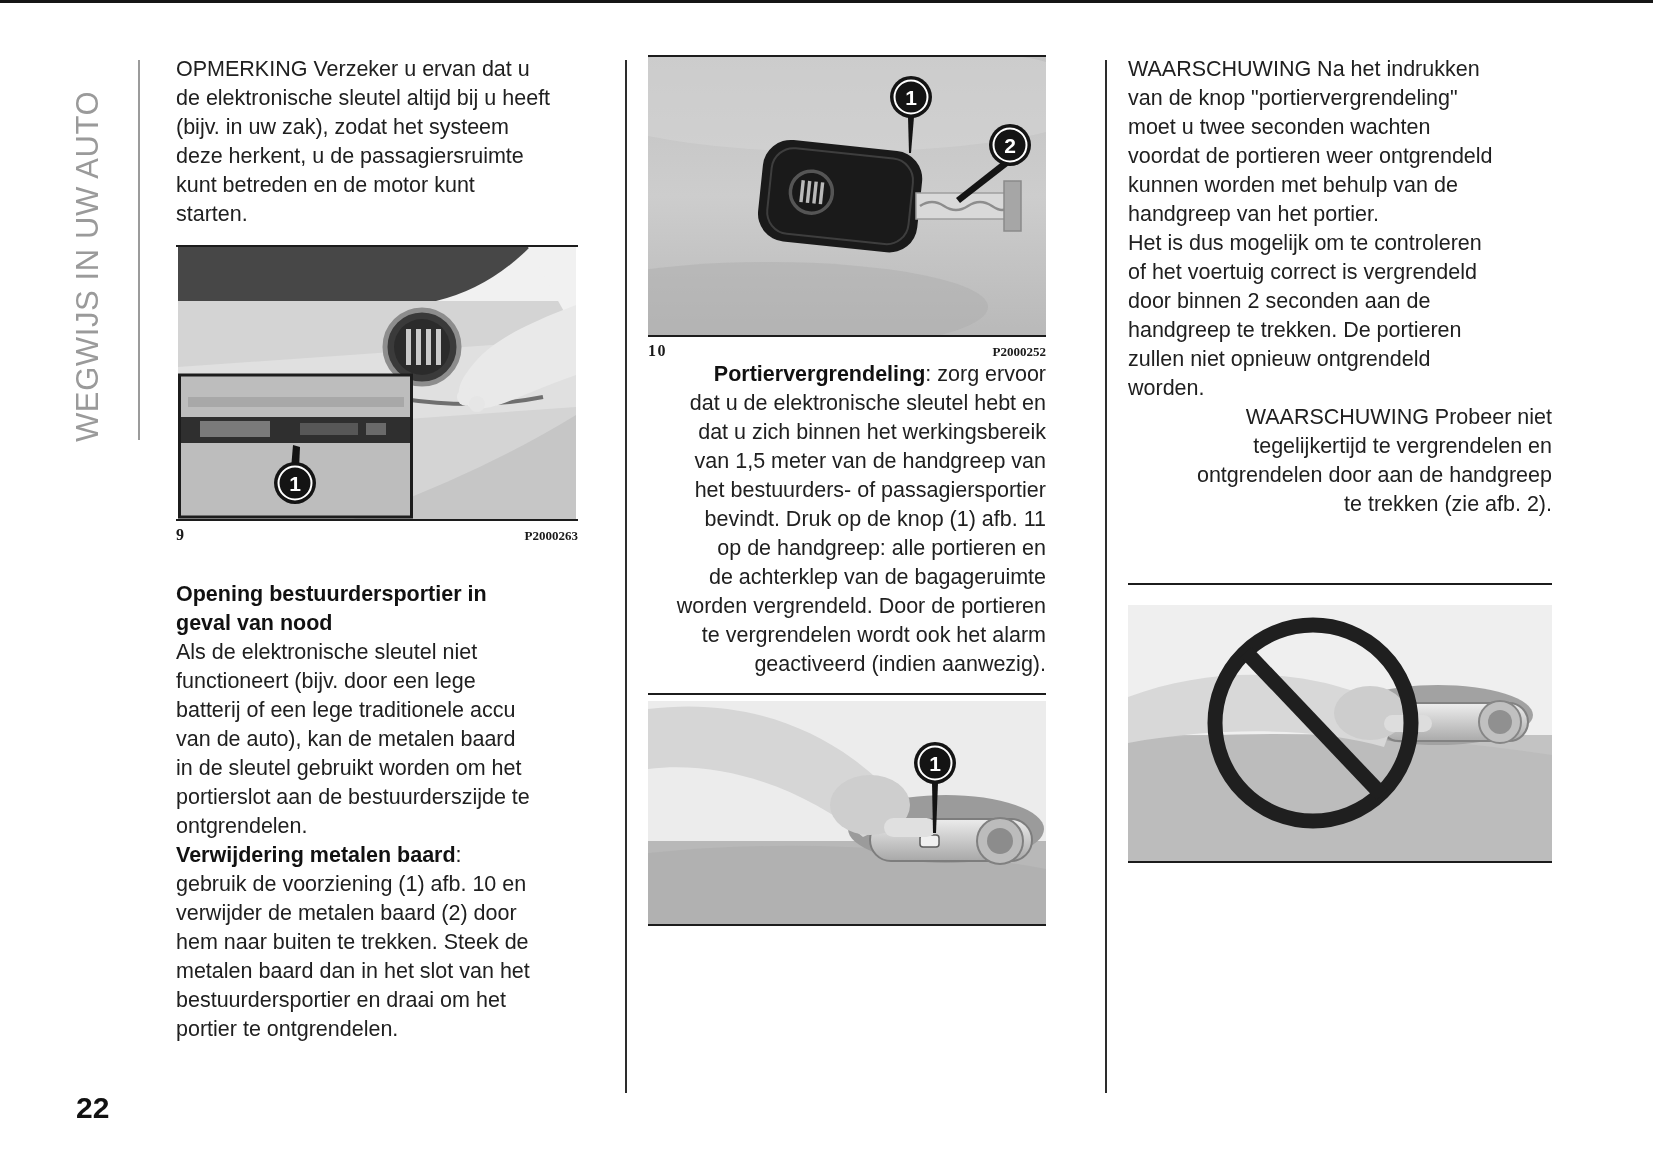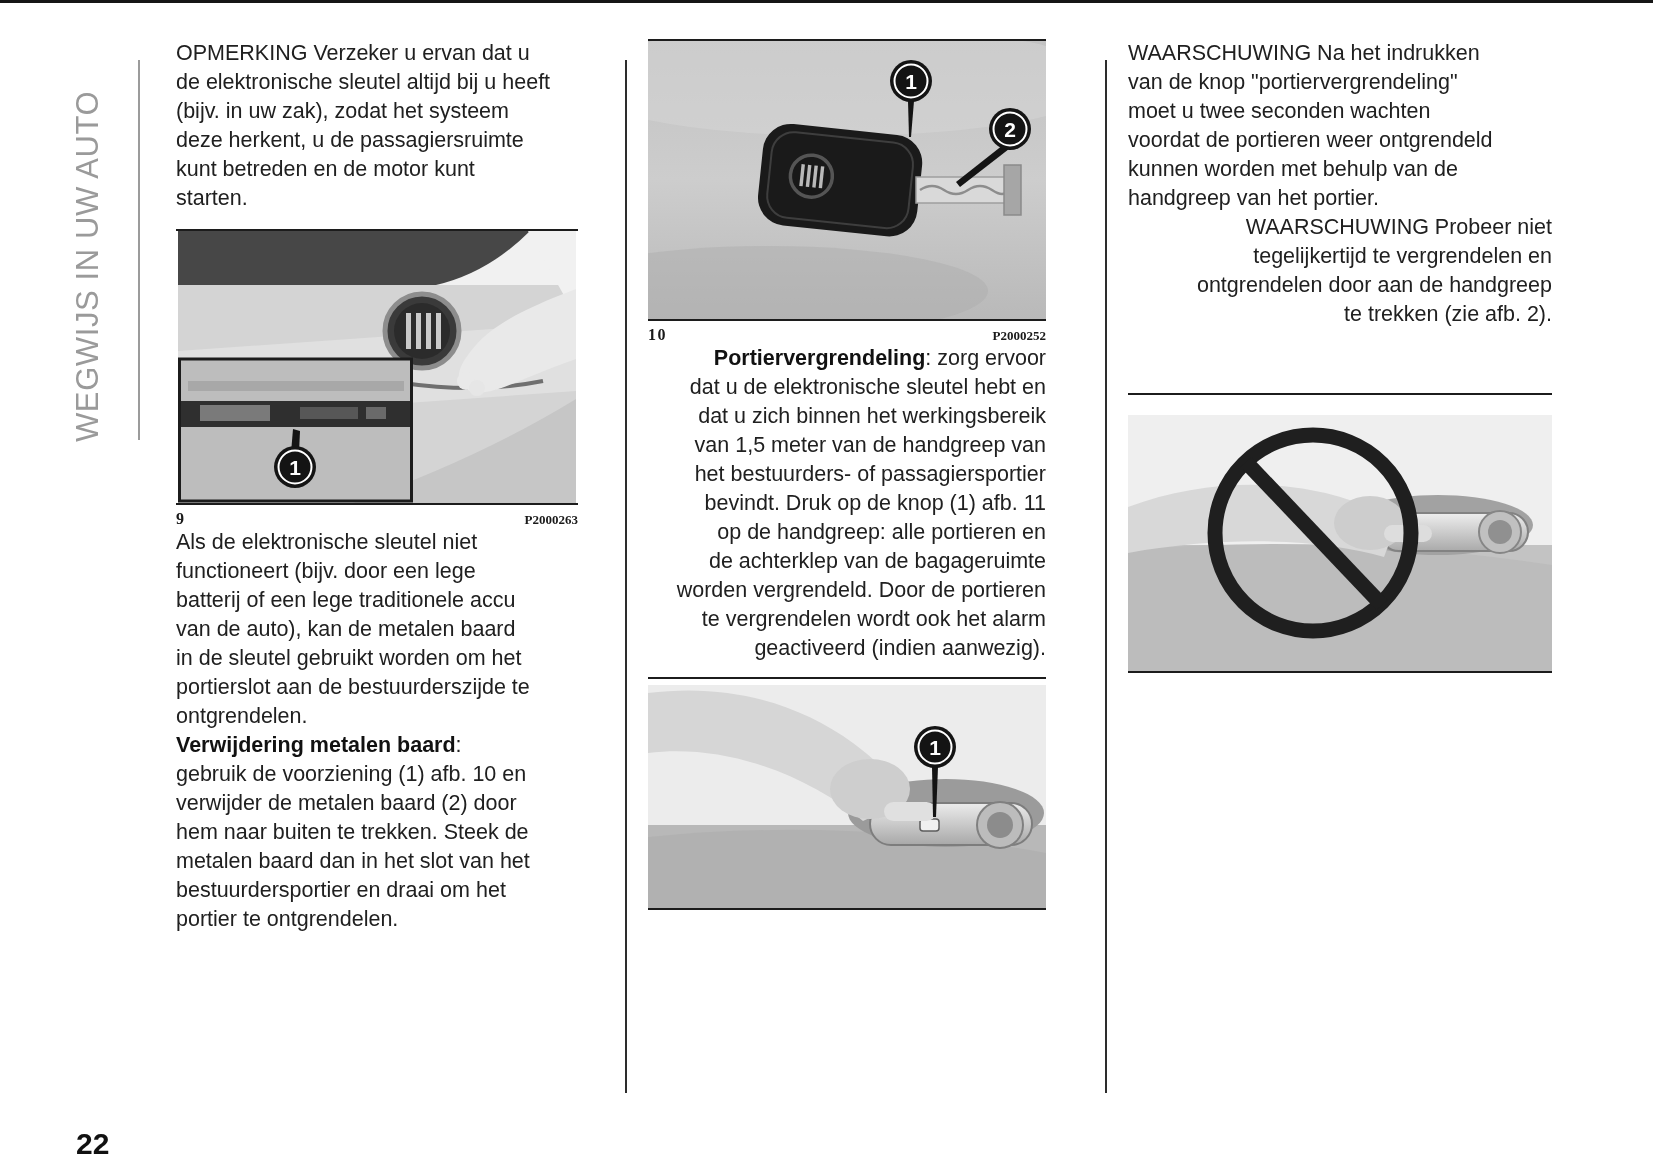--- a/index.html
+++ b/index.html
@@ -12,24 +12,24 @@
   .sidebar-label {
     position:absolute; left:70px; top:439px;
     transform:rotate(-90deg); transform-origin:0 0;
     width:384px; font-size:31px; color:#9a9a9a; letter-spacing:0.6px;
     white-space:nowrap; font-weight:400;
   }
   .sidebar-rule { position:absolute; left:138px; top:57px; width:2px; height:380px; background:#9b9b9b; }
   .divider { position:absolute; top:57px; width:2px; height:1033px; background:#2d2d2d; }
   .divider.d1 { left:625px; }
   .divider.d2 { left:1105px; }
-  .page-number { position:absolute; left:76px; top:1124px; font-size:30px; font-weight:bold; color:#111; }
+  .page-number { position:absolute; left:76px; top:1088px; font-size:30px; font-weight:bold; color:#111; }
 
   
-  .col { position:absolute; top:36px; }
+  .col { position:absolute; top:52px; }
   .col1 { left:176px; width:402px; }
   .col2 { left:648px; width:398px; }
   .col3 { left:1128px; width:424px; }
 
   p.body { font-size:21.5px; line-height:29px; margin:0; white-space:pre-line; color:#202020; }
   p.body b, .lead { font-weight:bold; color:#111; }
   .heading { font-size:21.5px; line-height:29px; font-weight:bold; color:#111; margin:36px 0 0 0; white-space:pre-line; }
 
   
   .figure { width:100%; }
@@ -103,20 +103,22 @@
             <text x="117" y="244" text-anchor="middle" font-family="Liberation Sans, sans-serif" font-size="21" font-weight="bold" fill="#ffffff">1</text>
           </g>
         </g>
       </svg>
       <div class="fig-caption">
         <span class="fig-num">9</span>
         <span class="fig-code">P2000263</span>
       </div>
     </div>
 
+    <div class="heading">Opening bestuurdersportier in
+geval van nood</div>
     <p class="body">Als de elektronische sleutel niet
 functioneert (bijv. door een lege
 batterij of een lege traditionele accu
 van de auto), kan de metalen baard
 in de sleutel gebruikt worden om het
 portierslot aan de bestuurderszijde te
 ontgrendelen.</p>
     <p class="body"><span class="lead">Verwijdering metalen baard</span><span>:
 gebruik de voorziening (1) afb. 10 en
 verwijder de metalen baard (2) door
@@ -221,20 +223,26 @@
     </div>
   </div>
 
   <div class="col col3">
     <p class="body">WAARSCHUWING Na het indrukken
 van de knop "portiervergrendeling"
 moet u twee seconden wachten
 voordat de portieren weer ontgrendeld
 kunnen worden met behulp van de
 handgreep van het portier.</p>
+    <p class="body m36">Het is dus mogelijk om te controleren
+of het voertuig correct is vergrendeld
+door binnen 2 seconden aan de
+handgreep te trekken. De portieren
+zullen niet opnieuw ontgrendeld
+worden.</p>
     <p class="body m34">WAARSCHUWING Probeer niet
 tegelijkertijd te vergrendelen en
 ontgrendelen door aan de handgreep
 te trekken (zie afb. 2).</p>
 
     <div class="figure m64">
       <div class="pre-rule"></div>
       <div class="gap20"></div>
       <svg class="fig-img" width="424" height="256" viewBox="0 0 424 256" xmlns="http://www.w3.org/2000/svg">
         <defs>

